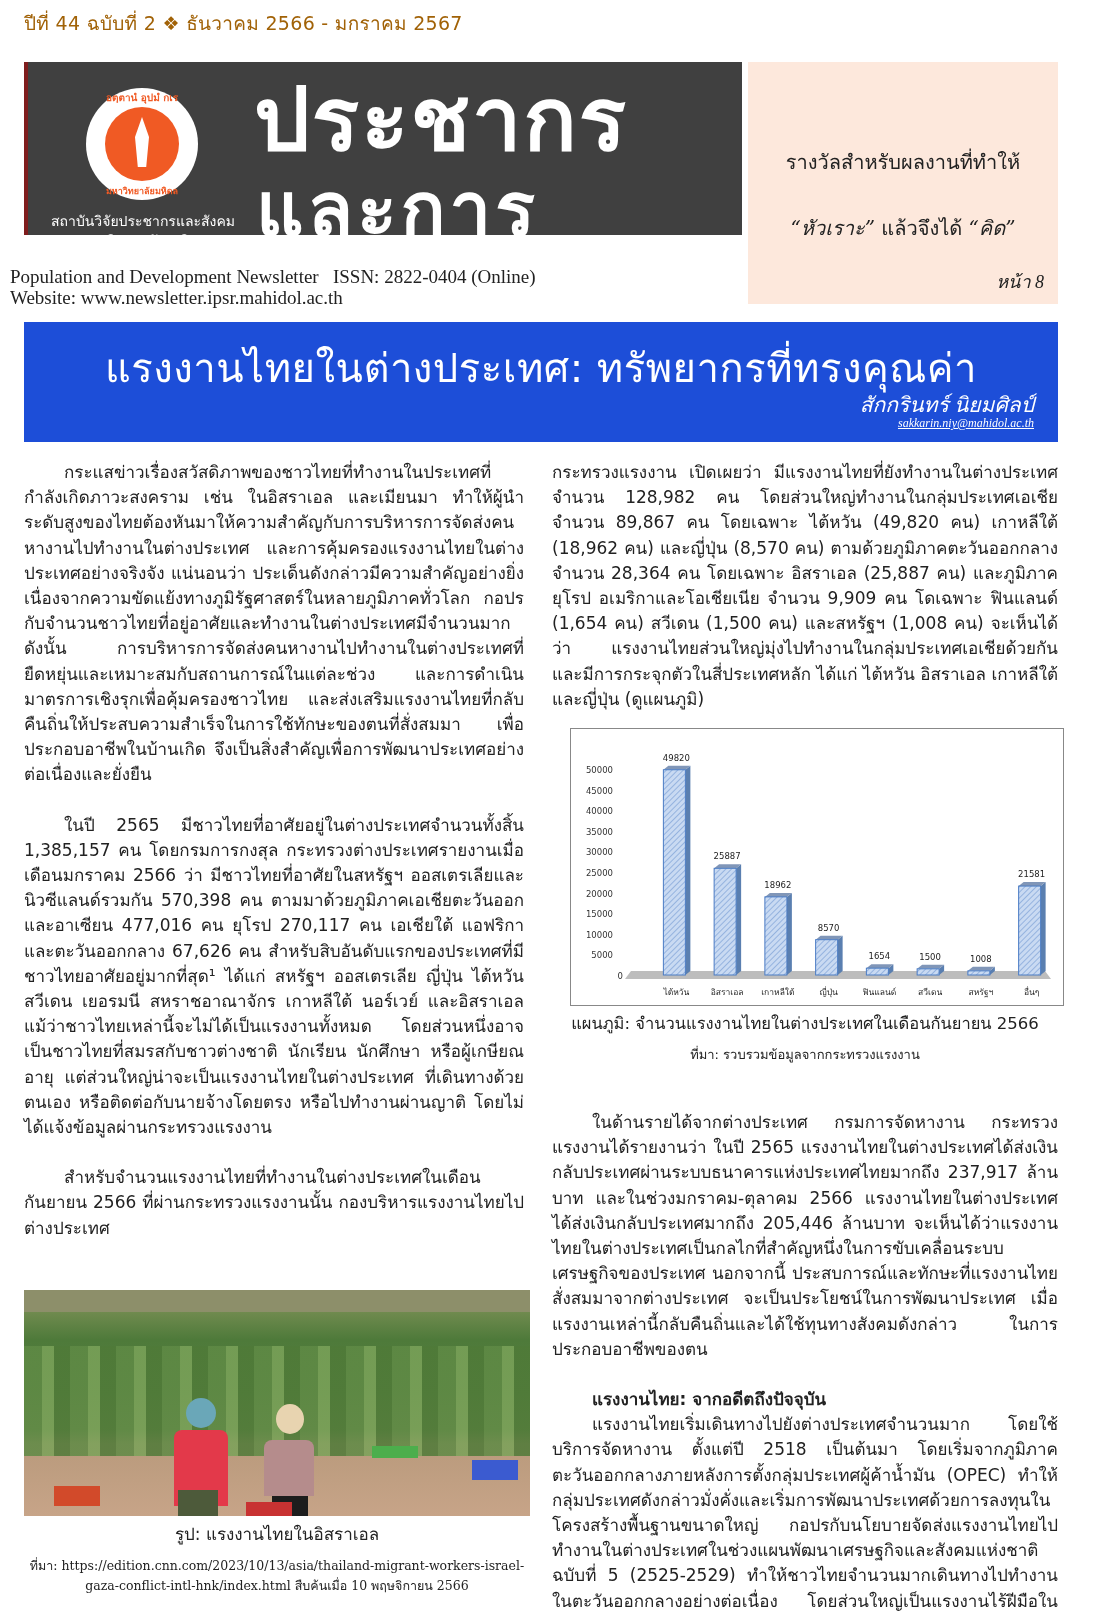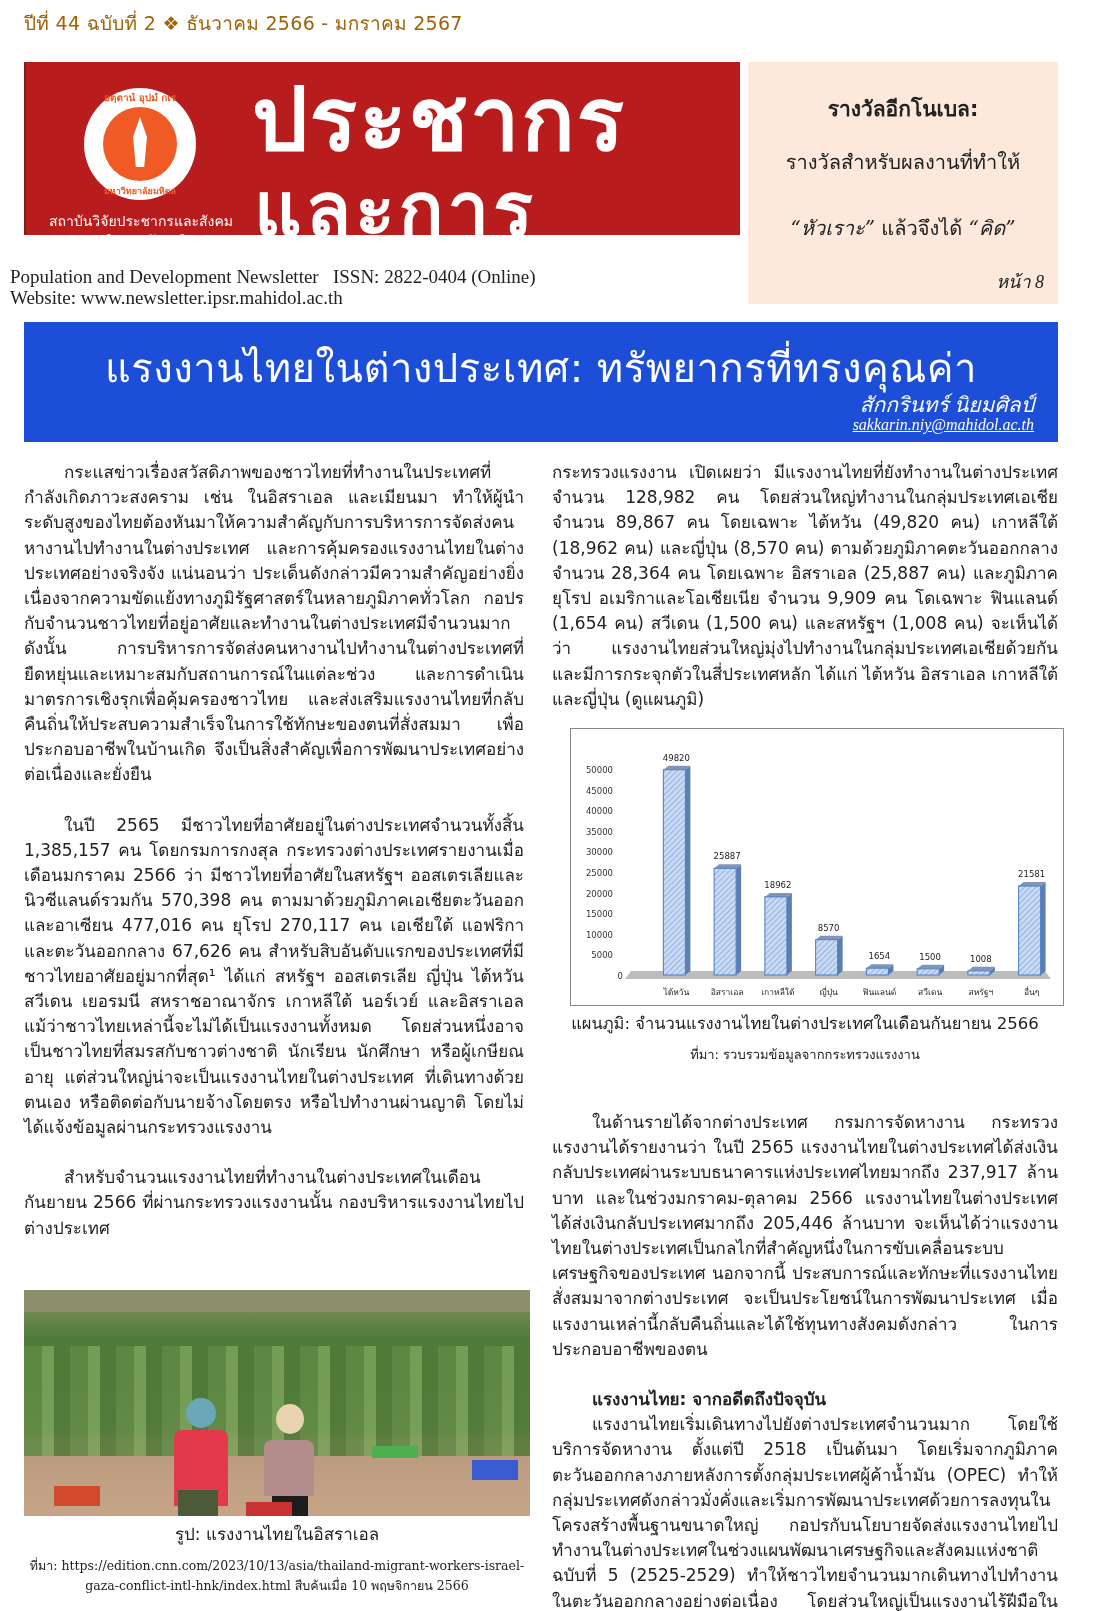--- a/index.html
+++ b/index.html
@@ -1,40 +1,40 @@
 <!DOCTYPE html>
 <html><head>
 <meta charset="utf-8">
 <style>
   html, body { margin: 0; padding: 0; background: #ffffff; }
   body { width: 1113px; height: 1611px; position: relative; overflow: hidden;
          font-family: "DejaVu Sans", sans-serif; color: #222; }
   .issue { position: absolute; left: 24px; top: 8px; font-size: 19px; color: #a16207; letter-spacing: 0.3px; }
-  .masthead { position: absolute; left: 24px; top: 62px; width: 714px; height: 173px; background: #b91c1c; border-left: 2px solid #7f1d1d; }
+  .masthead { position: absolute; left: 24px; top: 62px; width: 714px; height: 173px; background: #404040; border-left: 4px solid #7f1d1d; }
   .logo { position: absolute; left: 58px; top: 26px; width: 112px; height: 112px; border-radius: 50%; background: #fff; }
   .logo-inner { position: absolute; left: 19px; top: 19px; width: 74px; height: 74px; border-radius: 50%; background: #f05a24; }
   .logo-crown { position: absolute; left: 30px; top: 10px; width: 14px; height: 50px; background: #fff;
                 clip-path: polygon(50% 0, 100% 40%, 80% 100%, 20% 100%, 0 40%); }
   .logo-text-top { position: absolute; left: 0; top: 2px; width: 112px; text-align: center; font-size: 10px; color: #f05a24; font-weight: bold; }
   .logo-text-bot { position: absolute; left: 0; bottom: 2px; width: 112px; text-align: center; font-size: 9px; color: #f05a24; font-weight: bold; }
   .inst1 { position: absolute; left: 10px; top: 148px; width: 210px; text-align: center; color: #fff; font-size: 14px; }
   .inst2 { position: absolute; left: 10px; top: 166px; width: 210px; text-align: center; color: #fff; font-size: 17px; }
   .brand1 { position: absolute; left: 226px; top: 14px; color: #fff; font-size: 88px; font-weight: bold; line-height: 1; letter-spacing: 2px; }
   .brand2 { position: absolute; left: 228px; top: 110px; color: #fff; font-size: 74px; font-weight: bold; line-height: 1; letter-spacing: 4px; }
   .newsletter { position: absolute; left: 10px; top: 266px; font-family: "Liberation Serif", serif; font-size: 19px; color: #222; line-height: 21px; }
   .teaser { position: absolute; left: 748px; top: 62px; width: 310px; height: 242px; background: #fde8dc; }
   .teaser .t1 { position: absolute; top: 30px; width: 100%; text-align: center; font-size: 21px; font-weight: bold; }
   .teaser .t2 { position: absolute; top: 84px; width: 100%; text-align: center; font-size: 20px; }
   .teaser .t3 { position: absolute; top: 134px; width: 100%; text-align: center; font-size: 20px; margin-top: 16px; }
   .teaser .t3 i { font-family: "DejaVu Serif", serif; }
   .teaser .page { position: absolute; right: 14px; bottom: 8px; font-family: "Liberation Serif", serif; font-style: italic; font-size: 18px; }
   .titlebar { position: absolute; left: 24px; top: 322px; width: 1034px; height: 120px; background: #1d4ed8; }
   .titlebar h1 { position: absolute; left: 0; top: 14px; width: 100%; margin: 0; text-align: center; color: #fff; font-size: 40px; font-weight: normal; letter-spacing: 0.5px; }
   .author { position: absolute; right: 24px; top: 66px; color: #fff; font-family: "Liberation Serif", serif; font-style: italic; font-size: 21px; }
-  .email { position: absolute; right: 24px; top: 94px; color: #fff; font-family: "Liberation Serif", serif; font-style: italic; font-size: 16px; text-decoration: underline; text-align: right; }
+  .email { position: absolute; right: 24px; top: 94px; color: #fff; font-family: "Liberation Serif", serif; font-style: italic; font-size: 12px; text-decoration: underline; text-align: right; }
   .col { position: absolute; font-size: 17px; line-height: 25.2px; text-align: justify; }
   .col p { margin: 0; text-indent: 40px; }
   .col h3 { margin: 0; font-size: 17px; font-weight: bold; padding-left: 40px; }
   .left { left: 24px; top: 460px; width: 500px; }
   .right { left: 552px; top: 460px; width: 506px; }
   .gap { height: 25px; }
   .photo { position: absolute; left: 24px; top: 1290px; width: 506px; height: 226px; overflow: hidden;
            background: linear-gradient(180deg, #9aa27a 0%, #6f8a4e 10%, #4e7a3a 22%, #557f3e 45%, #6d8a4c 62%, #b99a7c 68%, #c7a488 100%); }
   .photo .hill { position: absolute; left: 0; top: 0; width: 100%; height: 22px; background: #8d8f6a; }
   .photo .vines { position: absolute; left: 0; top: 56px; width: 100%; height: 110px;
@@ -71,21 +71,20 @@
   <div class="brand1">ประชากร</div>
   <div class="brand2">และการพัฒนา</div>
 </div>
 
 <div class="newsletter">
   <div style="white-space:pre">Population and Development Newsletter   ISSN: 2822-0404 (Online)</div>
   <div>Website: www.newsletter.ipsr.mahidol.ac.th</div>
 </div>
 
 <div class="teaser">
-  <div class="t1">รางวัลอีกโนเบล:</div>
   <div class="t2">รางวัลสำหรับผลงานที่ทำให้</div>
   <div class="t3"><i>“หัวเราะ”</i><span> แล้วจึงได้ </span><i>“คิด”</i></div>
   <div class="page">หน้า 8</div>
 </div>
 
 <div class="titlebar">
   <h1>แรงงานไทยในต่างประเทศ: ทรัพยากรที่ทรงคุณค่า</h1>
   <div class="author">สักกรินทร์ นิยมศิลป์</div>
   <div class="email">sakkarin.niy@mahidol.ac.th</div>
 </div>

